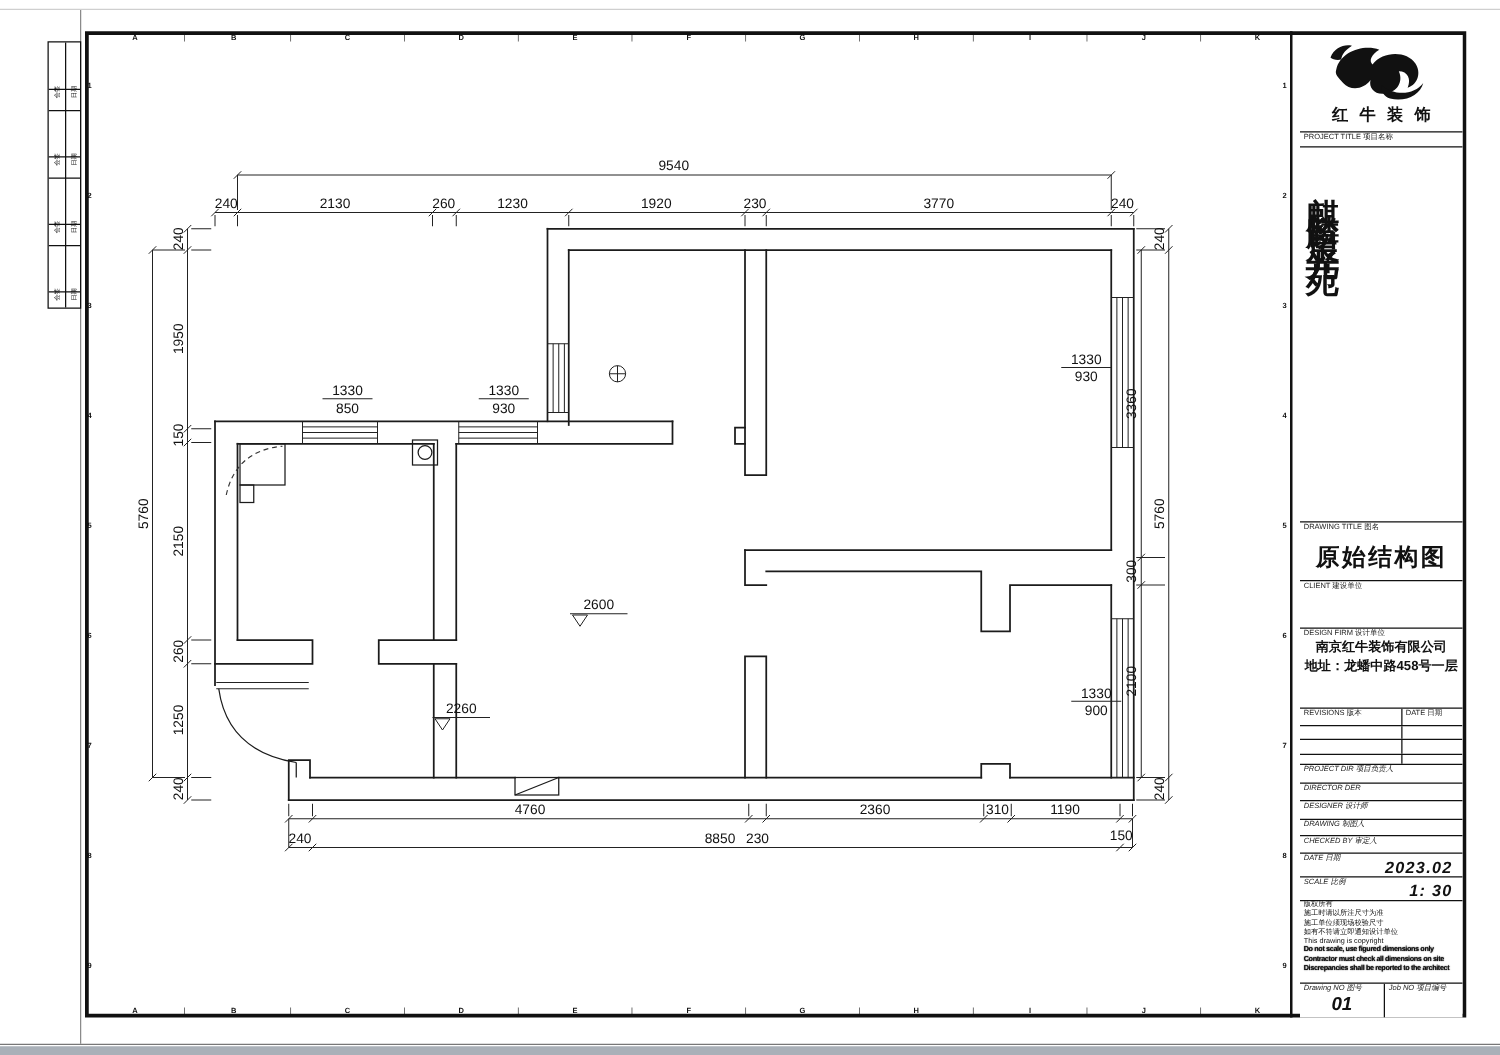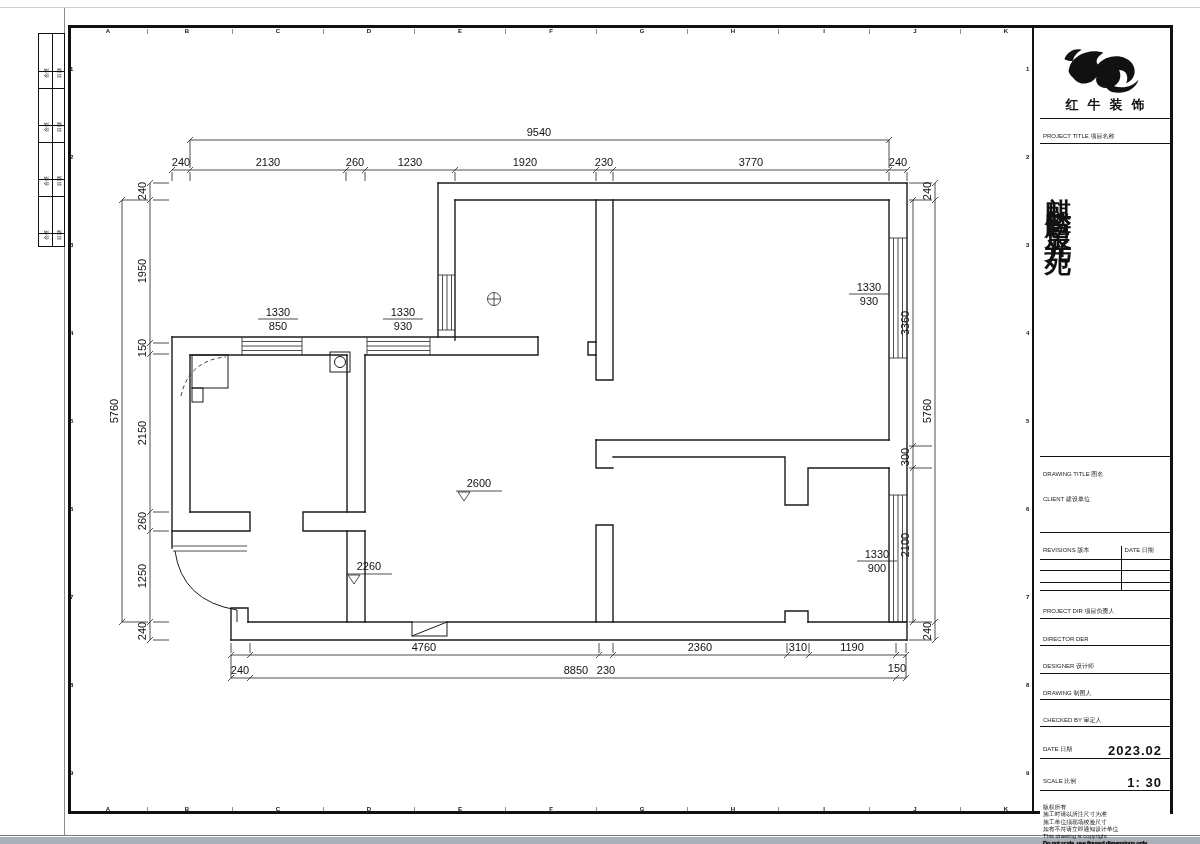--- a/index.html
+++ b/index.html
@@ -17,40 +17,40 @@
   .ruler-letter{font-size:6px;font-weight:bold;transform:translateX(-50%);}
   .ruler-tick-v{font-size:6px;transform:translateX(-50%);}
   .ruler-num{font-size:6px;font-weight:bold;transform:translateY(-50%);}
   
   #side-strip{left:38px;top:33px;width:27px;height:214px;border:1.5px solid #111;box-sizing:border-box;}
   #side-strip .vline{position:absolute;left:12.5px;top:0;width:1px;height:100%;background:#111;}
   #side-strip .hline{position:absolute;left:0;width:100%;height:1px;background:#111;}
   .strip-txt{position:absolute;font-size:5px;transform:rotate(-90deg);transform-origin:center;width:14px;text-align:center;}
   
   #titleblock{left:1040px;top:28px;width:130px;height:786px;background:#fff;}
-  #titleblock .row{position:relative;box-sizing:border-box;border-bottom:1.5px solid #111;overflow:hidden;margin-top:13px;}
+  #titleblock .row{position:relative;box-sizing:border-box;border-bottom:1.5px solid #111;overflow:hidden;}
   .lbl{font-size:6px;color:#222;padding:1px 3px 0 3px;display:block;line-height:7px;}
   #logo-row{height:78px;text-align:center;}
   #brand-name{font-size:13px;font-weight:bold;letter-spacing:9px;padding-left:9px;margin-top:1px;font-family:"Liberation Serif",serif;}
   #row-plabel{height:12px;}
   #row-pname{height:300px;}
   #project-name-vert{writing-mode:vertical-lr;text-orientation:upright;font-size:27px;font-weight:bold;font-family:"Liberation Serif",serif;letter-spacing:13px;margin:18px auto 0 auto;text-align:center;width:100%;}
   #row-dtlabel{height:12px;border-bottom:none !important;}
   #row-dtitle{height:35px;text-align:center;}
   #drawing-title{font-size:19px;font-weight:bold;letter-spacing:2px;margin-top:3px;}
   #row-client{height:38px;}
   #row-firm{height:64px;}
   .firm-line{font-size:10.5px;font-weight:bold;text-align:center;line-height:15px;}
   #row-rev{height:45px;}
   .rev-head{display:flex;height:13px;border-bottom:1px solid #111;}
   .rev-head .lbl{flex:0 0 62%;box-sizing:border-box;}
   .rev-head .lbl:last-child{flex:1;border-left:1px solid #111;}
   .rev-empty{height:10.3px;border-bottom:1px solid #111;position:relative;}
   .rev-empty .cdiv{position:absolute;left:62%;top:0;width:1px;height:100%;background:#111;}
-  .srow{display:flex;align-items:center;}
+  .srow{display:flex;align-items:flex-start;font-style:italic;}
   #row-pdir{height:15px}#row-dir{height:14px}#row-des{height:15px}#row-drw{height:13px}#row-chk{height:14px}
   #row-date{height:19px}#row-scale{height:19px}
   .big-val{font-size:13px;font-weight:bold;margin:3px 8px 0 auto;letter-spacing:1px;}
   #row-notes{height:66px;}
   .note{font-size:5.8px;line-height:7.3px;padding:0 3px;}
   .note.en-bold{font-weight:bold;letter-spacing:-0.3px;text-shadow:0 0 1px #000;}
   #row-no{height:27px;border-bottom:none !important;display:flex;font-style:italic;}
   #cell-dno{flex:0 0 68px;border-right:1.5px solid #111;box-sizing:border-box;text-align:center;}
   #dno-val{font-size:15px;font-weight:bold;}
   #cell-jno{flex:1;}
@@ -314,23 +314,31 @@
     </div>
     <div class="row" id="row-plabel">
         <span class="lbl">PROJECT TITLE 项目名称</span>
       </div>
     <div class="row" id="row-pname">
       <div id="project-name-vert">麒麟晨光苑</div>
     </div>
     <div class="row" id="row-dtlabel">
         <span class="lbl">DRAWING TITLE 图名</span>
       </div>
+    <div class="row" id="row-dtitle">
+      <div id="drawing-title">原始结构图</div>
+    </div>
     <div class="row" id="row-client">
         <span class="lbl">CLIENT 建设单位</span>
       </div>
+    <div class="row" id="row-firm">
+      <span class="lbl">DESIGN FIRM 设计单位</span>
+      <div class="firm-line">南京红牛装饰有限公司</div>
+      <div class="firm-line">地址：龙蟠中路458号一层</div>
+    </div>
     <div class="row" id="row-rev">
       <div class="rev-head">
         <span class="lbl">REVISIONS 版本</span>
         <span class="lbl">DATE 日期</span>
       </div>
       <div class="rev-empty">
           <div class="cdiv"></div>
         </div>
       <div class="rev-empty">
           <div class="cdiv"></div>

